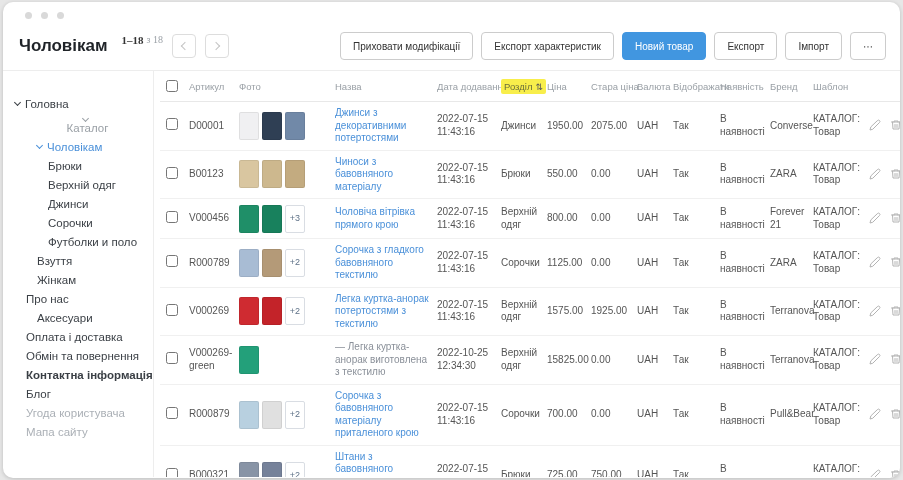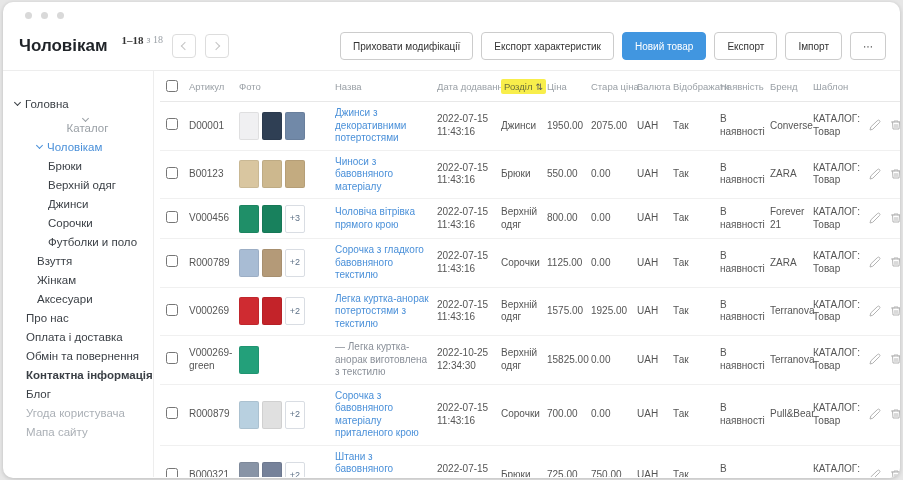--- a/index.html
+++ b/index.html
@@ -123,25 +123,25 @@
         </div>
         <div class="side-item normal" style="padding-left: 39px;">
           <span class="side-label">Футболки и поло</span>
         </div>
         <div class="side-item normal" style="padding-left: 28px;">
           <span class="side-label">Взуття</span>
         </div>
         <div class="side-item normal" style="padding-left: 28px;">
           <span class="side-label">Жінкам</span>
         </div>
+        <div class="side-item normal" style="padding-left: 17px;">
+          <span class="side-label">Про нас</span>
+        </div>
         <div class="side-item normal" style="padding-left: 28px;">
           <span class="side-label">Аксесуари</span>
-        </div>
-        <div class="side-item normal" style="padding-left: 17px;">
-          <span class="side-label">Про нас</span>
         </div>
         <div class="side-item normal" style="padding-left: 17px;">
           <span class="side-label">Оплата і доставка</span>
         </div>
         <div class="side-item normal" style="padding-left: 17px;">
           <span class="side-label">Обмін та повернення</span>
         </div>
         <div class="side-item normal" style="padding-left: 17px; font-weight: bold;">
           <span class="side-label">Контактна інформація</span>
         </div>

